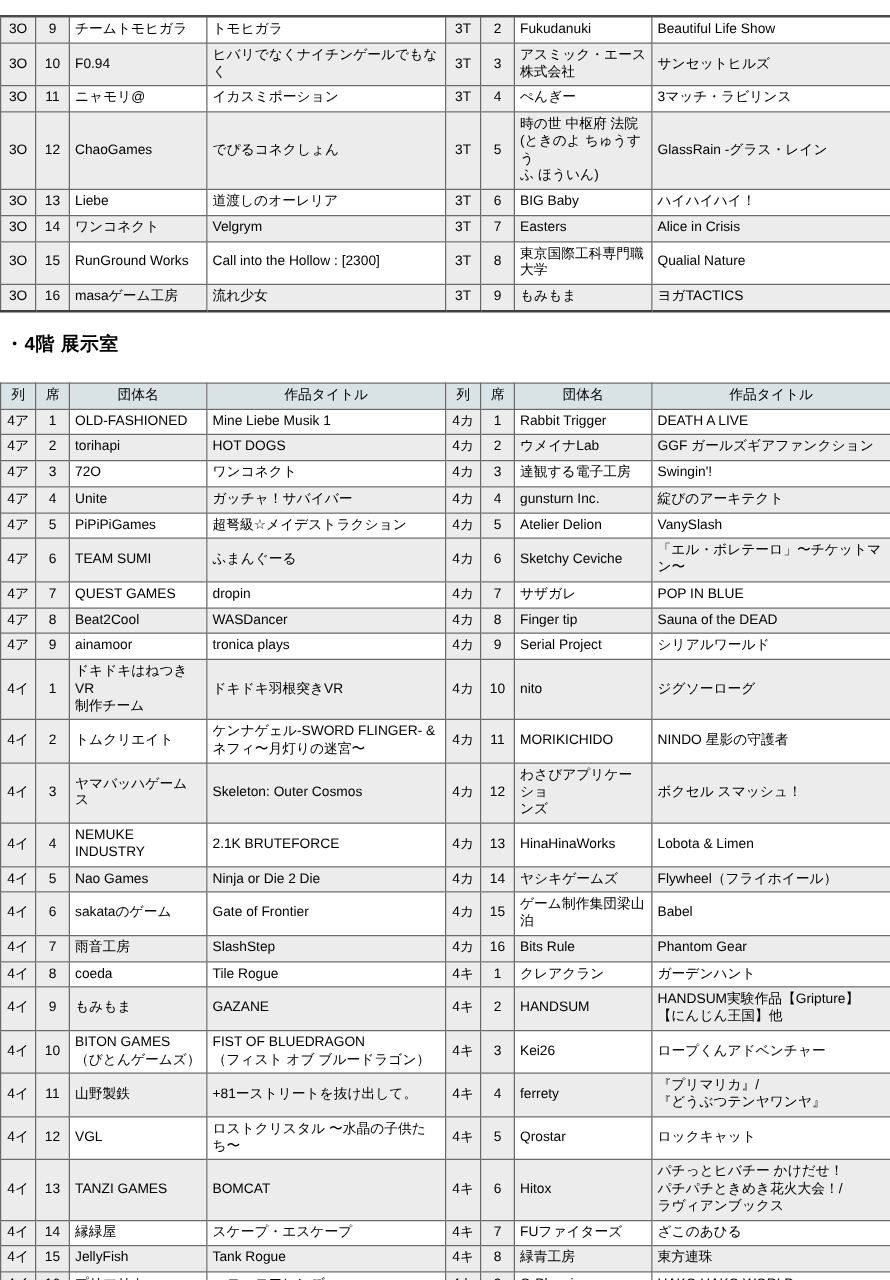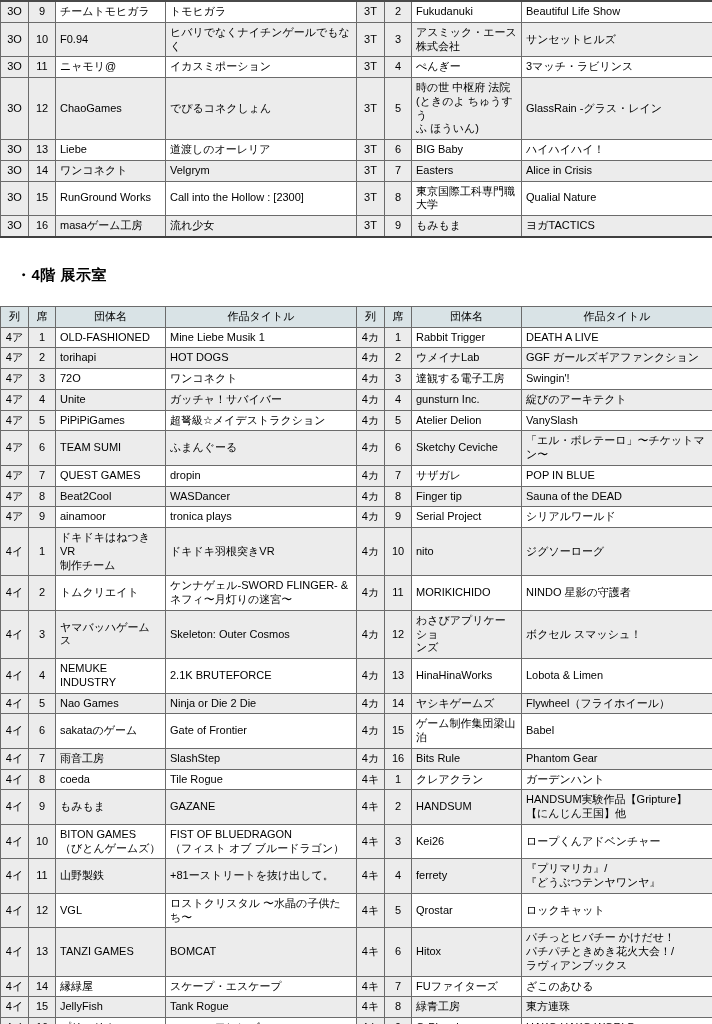--- a/index.html
+++ b/index.html
@@ -17,20 +17,21 @@
     background: #ffffff;
     padding: 0;
   }
 
   table.grid {
     width: 712px;
     border-collapse: collapse;
     table-layout: fixed;
     font-size: 11px;
     line-height: 1.25;
+    margin-top: 12px;
   }
   table.grid td, table.grid th {
     border: 1px solid #6b6b6b;
     padding: 3px 4px;
     vertical-align: middle;
     font-weight: normal;
     overflow: hidden;
   }
   table.grid.outer-top { border-top: 2px solid #4a4a4a; }
 
@@ -64,21 +65,21 @@
   tr.alt td.ix { background: #ececec; }
 
   td.dt { background: #ffffff; text-align: left; }
 
   .cellwrap { white-space: pre-line; }
 
   
   h2.section {
     font-size: 15px;
     font-weight: bold;
-    margin: 12px;
+    margin: 0;
     padding: 16px 12px 9px 4px;
     letter-spacing: 0.5px;
   }
 
   
   table.grid tr.lastrow td { border-bottom: 2px solid #3f3f3f; }
   table.grid tr.firstrow td { border-top: 1px solid #6b6b6b; }
 </style>
 </head>
 <body>

